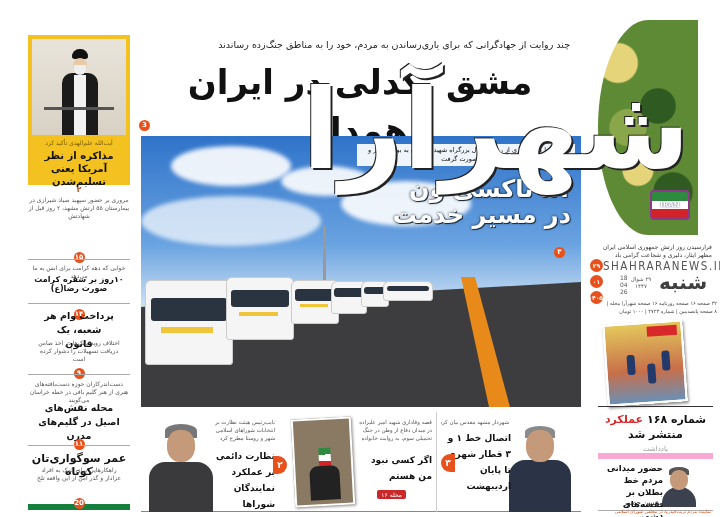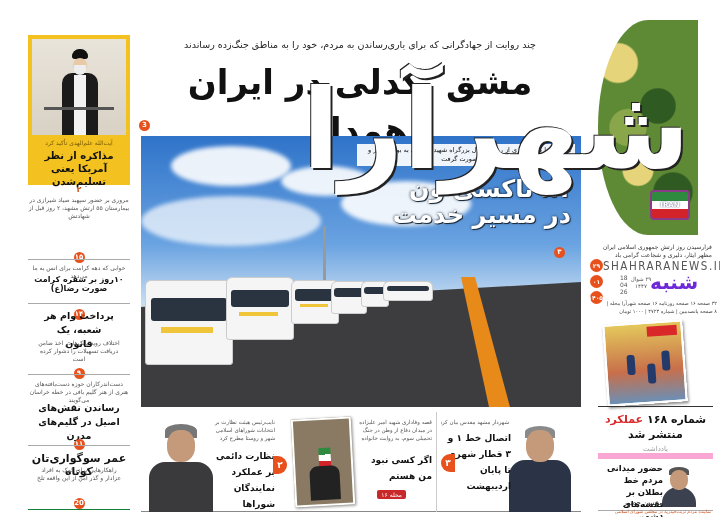--- a/index.html
+++ b/index.html
@@ -1,36 +1,36 @@
 <!DOCTYPE html>
 <html><head>
 <meta charset="utf-8">
 <style>
 *{box-sizing:border-box;margin:0;padding:0}
 body{width:720px;height:517px;background:#fff;font-family:"DejaVu Sans",sans-serif;overflow:hidden;position:relative;direction:rtl;color:#111}
 .abs{position:absolute}
 
-.lcol{left:28px;top:35px;width:102px;height:475px;border-bottom:1px solid #15803d}
+.lcol{left:28px;top:35px;width:102px;height:475px;border-bottom:6px solid #15803d}
 .yellow{position:absolute;left:0;top:0;width:102px;height:150px;background:#f3c220}
 .photo1{position:absolute;left:4px;top:4px;width:94px;height:96px;background:linear-gradient(#e9e4da,#d8d1c4);overflow:hidden}
 .cleric{position:absolute;left:30px;top:8px;width:36px;height:88px}
 .cleric .head{position:absolute;left:10px;top:2px;width:16px;height:10px;background:#111;border-radius:8px 8px 3px 3px}
 .cleric .face{position:absolute;left:11px;top:11px;width:14px;height:14px;background:#e8c9a8;border-radius:50%}
 .cleric .beard{position:absolute;left:12px;top:18px;width:12px;height:10px;background:#eee;border-radius:0 0 6px 6px}
 .cleric .robe{position:absolute;left:0;top:26px;width:36px;height:62px;background:#1b1b1b;border-radius:10px 10px 0 0}
 .cleric .shirt{position:absolute;left:12px;top:28px;width:12px;height:60px;background:#f2f2f2}
 .mic{position:absolute;left:12px;top:68px;width:70px;height:3px;background:#555}
 .ytxt{position:absolute;left:0;width:102px;text-align:center}
 .small{font-size:6px;color:#555;line-height:8px}
 .kicker-y{font-size:6px;color:#7a5b00}
 .hed{font-weight:bold;color:#111}
 .numb{display:inline-block;width:11px;height:11px;border-radius:50%;background:#e8501c;color:#fff;font-size:7px;line-height:11px;text-align:center;font-weight:bold}
 .sep{position:absolute;left:0;width:102px;height:1px;background:#aaa}
 
-.sub{top:39px;left:150px;width:420px;text-align:center;font-size:9.5px;color:#222}
+.sub{top:39px;left:150px;width:420px;text-align:right;font-size:9.5px;color:#222}
 .main{top:58px;left:150px;width:420px;text-align:center;font-size:34px;font-weight:900;letter-spacing:-1px;color:#111;line-height:48px}
 .pg{top:112px;left:139px}
 
 .mphoto{left:141px;top:136px;width:440px;height:271px;overflow:hidden;background:linear-gradient(#2f73c9 0%,#6aa3e1 40%,#c9def2 62%,#d8d0b8 64%,#b9a57a 67%)}
 .cloud{position:absolute;background:#fff;border-radius:50%;opacity:.9;filter:blur(2px)}
 .road{position:absolute;left:0;bottom:0;width:440px;height:125px;background:#3d3d3f;clip-path:polygon(0 20%,100% 0,100% 100%,0 100%)}
 .rail{position:absolute;right:50px;bottom:0;width:70px;height:130px;background:#e88a1a;clip-path:polygon(0 0,20% 0,70% 100%,40% 100%)}
 .van{position:absolute;background:#f5f5f5;border-radius:6px 6px 3px 3px;border:1px solid #ccc}
 .van .win{position:absolute;left:6%;top:20%;width:88%;height:28%;background:#2a3440;border-radius:3px}
 .van .stk{position:absolute;left:18%;top:55%;width:60%;height:8%;background:#f0c53a}
@@ -55,21 +55,21 @@
 radial-gradient(circle at 30% 50%,#8aa64a 0 14%,transparent 15%),
 #5e8a35}
 .calli{position:absolute;left:12px;top:20px;width:90px;height:180px;color:#fff;font-size:110px;font-weight:900;line-height:180px;text-align:center;text-shadow:2px 2px 0 #222,-1px -1px 0 #222}
 .iran{position:absolute;left:62px;top:170px;width:40px;height:30px;background:linear-gradient(#2d8a3e 0 33%,#fff 33% 66%,#d3232a 66%);border:2px solid #8b3a8a;border-radius:4px}
 .iran span{display:block;text-align:center;color:#fff;font-size:7px;font-weight:bold;line-height:26px;text-shadow:0 0 2px #336;direction:ltr}
 .tag{left:592px;top:243px;width:120px;font-size:6px;line-height:8px;color:#333;text-align:right}
 .site{left:603px;top:259px;width:112px;font-size:11.5px;letter-spacing:1.5px;color:#555;direction:ltr;text-align:left;font-family:"DejaVu Sans Condensed","DejaVu Sans",sans-serif}
 .circs{left:589px;top:259px;width:14px}
 .circs .c{width:13px;height:13px;border-radius:50%;background:#e8501c;color:#fff;font-size:6px;text-align:center;line-height:13px;margin-bottom:3px;font-weight:bold}
 .datebox{left:606px;top:274px;width:40px;height:22px;font-size:6px;color:#555;direction:ltr}
-.day{left:650px;top:270px;width:66px;font-size:20px;font-weight:bold;color:#6d28d9;text-align:left}
+.day{left:650px;top:270px;width:66px;font-size:20px;font-weight:bold;color:#404040;text-align:center}
 .info{left:603px;top:299px;width:114px;font-size:5px;line-height:8px;color:#444;text-align:right}
 .mag{left:605px;top:322px;width:80px;height:82px;transform:rotate(-4deg);background:linear-gradient(#e4c85c,#c86f4a 60%,#6b8fb5);border:2px solid #fff;box-shadow:1px 2px 3px #888}
 .mag .tt{position:absolute;right:4px;top:3px;width:30px;height:10px;background:#d8282a}
 .mag .fig{position:absolute;width:8px;height:20px;background:#233a6b;border-radius:3px}
 .magline{left:598px;top:406px;width:115px;height:1px;background:#333}
 .issue{left:598px;top:412px;width:115px;text-align:center;font-size:11px;font-weight:bold;line-height:15px}
 .yad{left:598px;top:445px;width:115px;text-align:center;font-size:7px;color:#999}
 .note{left:598px;top:453px;width:115px;height:58px;border-top:6px solid #f9a8d4;border-bottom:1px solid #aaa}
 </style>
 </head>
@@ -104,21 +104,21 @@
   <div class="ytxt hed" style="top:240px;font-size:8px">۱۰روز بر سفره کرامت صورت رضا(ع)</div>
   <div class="ytxt" style="top:266px"><span class="numb">۱۴</span></div>
   <div class="sep" style="top:268px"></div>
 
   <div class="ytxt hed" style="top:274px;font-size:9.5px;line-height:14px;padding:0 14px">پرداخت وام هر شعبه، یک قانون</div>
   <div class="ytxt small" style="top:304px;padding:0 8px">اختلاف رویه بانک‌ها در اخذ ضامن دریافت تسهیلات را دشوار کرده است</div>
   <div class="ytxt" style="top:325px"><span class="numb">۹</span></div>
   <div class="sep" style="top:339px"></div>
 
   <div class="ytxt small" style="top:345px">دست‌اندرکاران حوزه دست‌بافته‌های هنری از هنر گلیم بافی در خطه خراسان می‌گویند</div>
-  <div class="ytxt hed" style="top:366px;font-size:9.5px;line-height:14px;padding:0 10px">رساندن نقش‌های اصیل در گلیم‌های مدرن</div>
+  <div class="ytxt hed" style="top:366px;font-size:9.5px;line-height:14px;padding:0 10px">محله نقش‌های اصیل در گلیم‌های مدرن</div>
   <div class="ytxt" style="top:396px"><span class="numb">۱۱</span></div>
   <div class="sep" style="top:410px"></div>
 
   <div class="ytxt hed" style="top:417px;font-size:11px">عمر سوگواری‌تان کوتاه</div>
   <div class="ytxt small" style="top:431px;padding:0 8px">راهکارهایی برای کمک به افراد عزادار و گذر امن از این واقعه تلخ</div>
   <div class="ytxt" style="top:455px"><span class="numb">20</span></div>
 </div>
 
 <div class="abs mphoto">
   <div class="cloud" style="left:30px;top:10px;width:120px;height:40px"></div>

